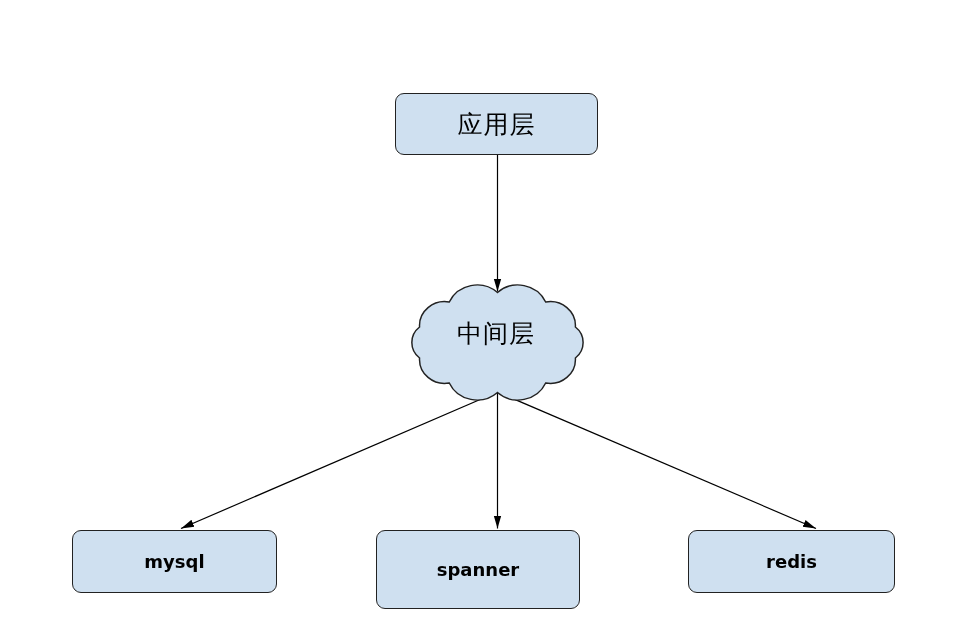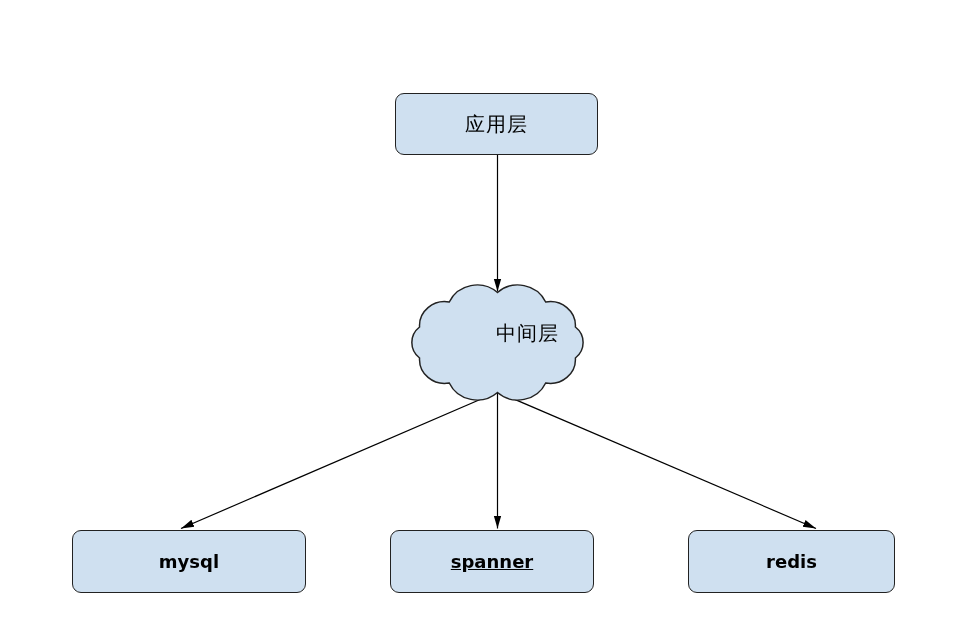--- a/index.html
+++ b/index.html
@@ -15,38 +15,38 @@
   .cloud{fill:var(--node-fill,#cfe0f0);stroke:var(--node-border,#222);stroke-width:1.4;}
   .node{
     position:absolute;
     box-sizing:border-box;
     background:var(--node-fill,#cfe0f0);
     border:1.4px solid var(--node-border,#222);
     border-radius:9px;
     display:flex;align-items:center;justify-content:center;
   }
   .node-app    {left:395px;top:93px; width:203px;height:62px;}
-  .node-mysql  {left:72px; top:530px;width:234px;height:63px;}
-  .node-spanner{left:390px;top:530px;width:204px;height:63px;text-decoration:underline;}
+  .node-mysql  {left:72px; top:530px;width:205px;height:63px;}
+  .node-spanner{left:376px;top:530px;width:204px;height:79px;}
   .node-redis  {left:688px;top:530px;width:207px;height:63px;}
   .cjk-label{
     font-family:Liberation Mono, monospace;
-    font-size:20px;letter-spacing:1px;
+    font-size:25px;letter-spacing:1px;
     color:var(--text,#000);
     white-space:nowrap;
   }
   .db-label{
     font-family:"DejaVu Sans","Liberation Sans",sans-serif;
     font-weight:700;font-size:18px;
     color:var(--text,#000);
     white-space:nowrap;
   }
   .cloud-label{
     position:absolute;left:433px;top:317px;width:126px;height:32px;
-    display:flex;align-items:center;justify-content:flex-end;
+    display:flex;align-items:center;justify-content:center;
     pointer-events:none;
   }
 </style>
 </head>
 <body>
 
 <div class="canvas">
 
   <svg class="edge-layer" viewBox="0 0 968 628" xmlns="http://www.w3.org/2000/svg">
     <defs>

